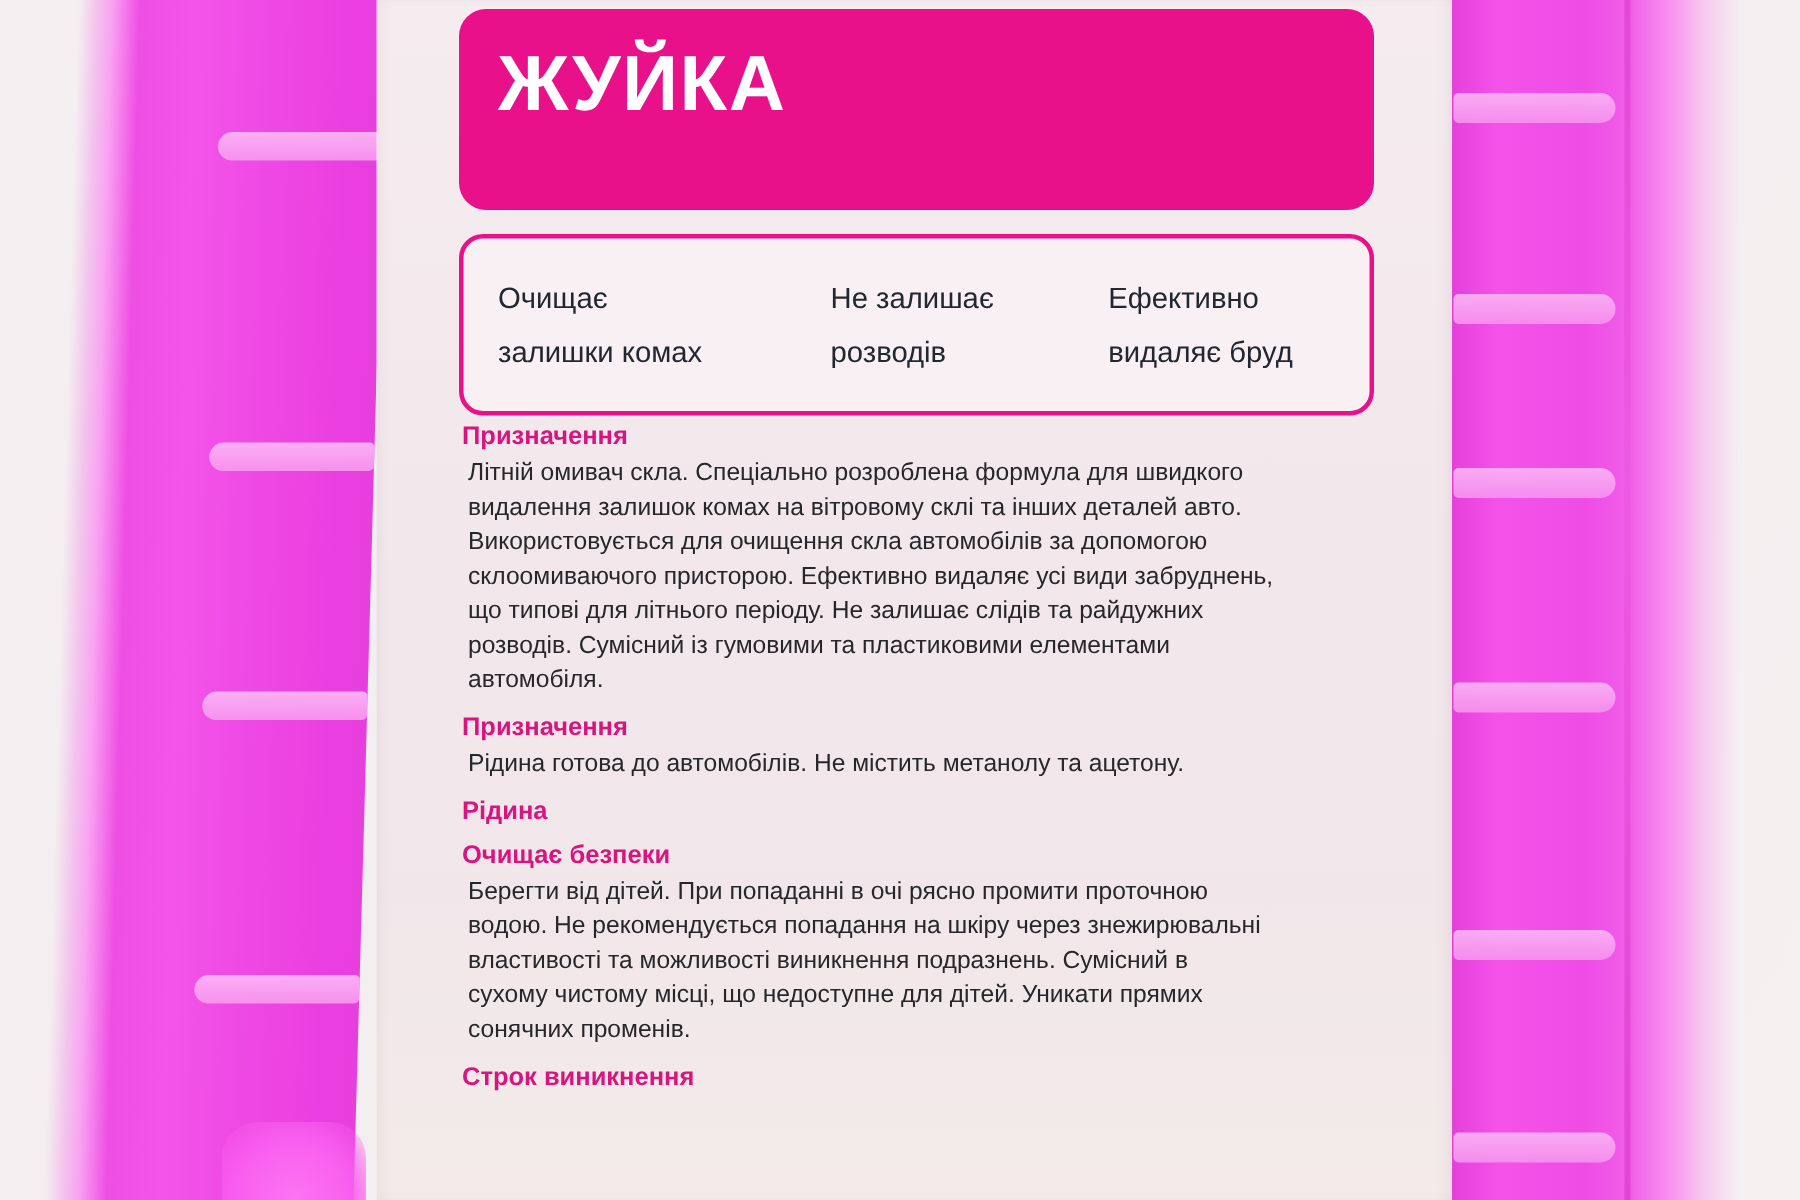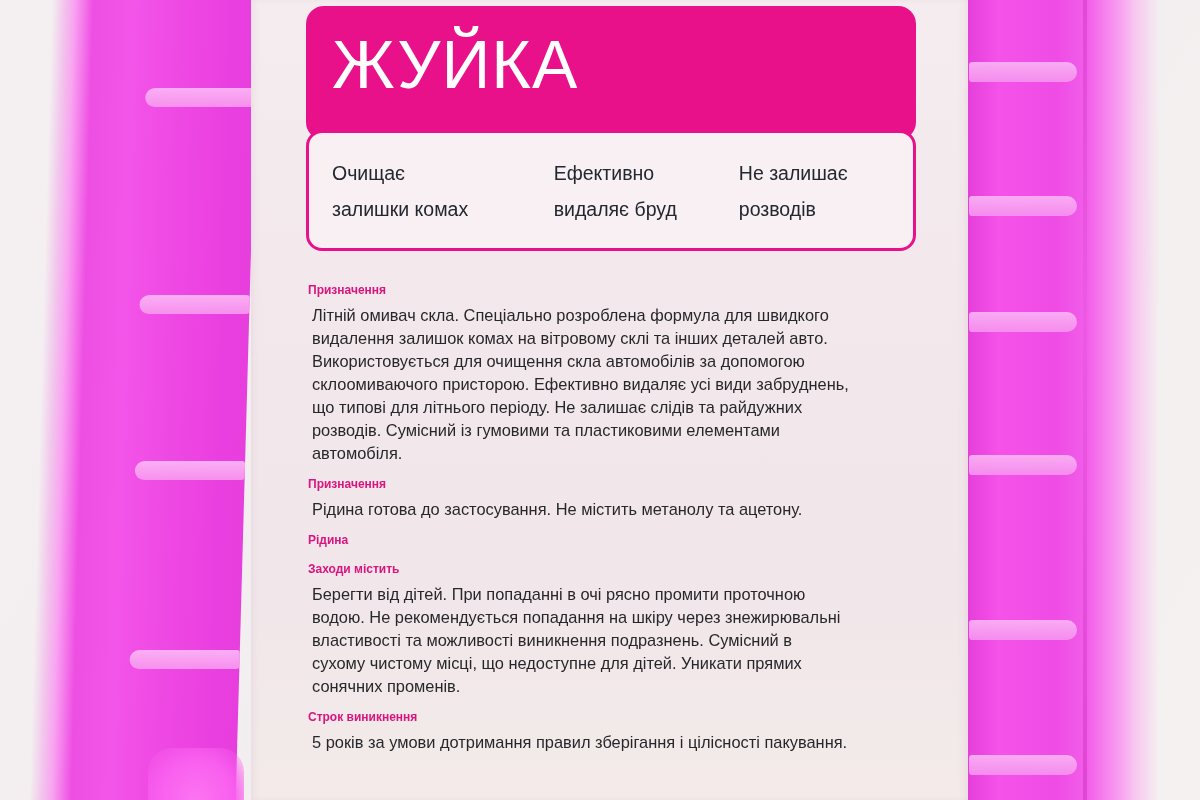--- a/index.html
+++ b/index.html
@@ -28,33 +28,33 @@
       border-radius:24px 24px 0 0;}
 
   
   .label{position:absolute;left:251px;top:0;width:717px;height:800px;
       background:linear-gradient(180deg,#f5ecef 0%,#f2e8eb 45%,#f1e7ea 75%,#f3eae9 100%);
       box-shadow:inset -6px 0 10px -6px rgba(180,140,160,.25), inset 6px 0 10px -6px rgba(180,140,160,.2);}
 
   .brand-panel{position:absolute;left:55px;top:6px;width:610px;height:134px;
       background:#e8118a;border-radius:18px;}
   .brand-title{position:absolute;left:26px;top:24px;color:#fff;
-      font-size:68px;font-weight:normal;letter-spacing:1px;line-height:1;}
+      font-size:52px;font-weight:bold;letter-spacing:1px;line-height:1;}
 
-  .features{position:absolute;left:55px;top:130px;width:610px;height:121px;
+  .features{position:absolute;left:55px;top:156px;width:610px;height:121px;
       box-sizing:border-box;background:#f8f0f3;border:3px solid #e8118a;
       border-radius:16px;display:flex;align-items:center;padding:0 0 0 23px;}
   .feature{color:#23272f;font-size:19.5px;line-height:36px;white-space:pre-line;}
   .feature:nth-child(1){width:224px;}
   .feature:nth-child(2){width:187px;}
   .feature:nth-child(3){width:176px;}
 
   .copy{position:absolute;left:57px;top:281px;width:618px;}
   .section{margin:0 0 10px 0;}
-  .section-heading{margin:0 0 2px 0;font-size:12px;font-weight:bold;color:#d9147f;line-height:19px;}
+  .section-heading{margin:0 0 2px 0;font-size:17px;font-weight:bold;color:#d9147f;line-height:19px;}
   .section-body{margin:4px;font-size:16.4px;line-height:23px;color:#27272b;white-space:pre-line;}
 </style>
 </head>
 <body>
 
 <div class="stage">
 
   <div class="bottle-left">
     <div class="rib rib-l" style="top:88px"></div>
     <div class="rib rib-l" style="top:295px"></div>
@@ -75,57 +75,56 @@
 
   <div class="label">
 
     <div class="brand-panel">
       <div class="brand-title">ЖУЙКА</div>
     </div>
 
     <div class="features">
       <div class="feature">Очищає
 залишки комах</div>
+      <div class="feature">Не залишає
+розводів</div>
       <div class="feature">Ефективно
 видаляє бруд</div>
-      <div class="feature">Не залишає
-розводів</div>
     </div>
 
     <div class="copy">
 
       <div class="section">
         <h3 class="section-heading">Призначення</h3>
         <p class="section-body">Літній омивач скла. Спеціально розроблена формула для швидкого
 видалення залишок комах на вітровому склі та інших деталей авто.
 Використовується для очищення скла автомобілів за допомогою
 склоомиваючого присторою. Ефективно видаляє усі види забруднень,
 що типові для літнього періоду. Не залишає слідів та райдужних
 розводів. Сумісний із гумовими та пластиковими елементами
 автомобіля.</p>
       </div>
 
       <div class="section">
         <h3 class="section-heading">Призначення</h3>
-        <p class="section-body">Рідина готова до застосування. Не містить метанолу та ацетону.</p>
+        <p class="section-body">Рідина готова до автомобілів. Не містить метанолу та ацетону.</p>
       </div>
 
       <div class="section">
         <h3 class="section-heading">Рідина</h3>
       </div>
 
       <div class="section">
-        <h3 class="section-heading">Заходи містить</h3>
+        <h3 class="section-heading">Очищає безпеки</h3>
         <p class="section-body">Берегти від дітей. При попаданні в очі рясно промити проточною
 водою. Не рекомендується попадання на шкіру через знежирювальні
 властивості та можливості виникнення подразнень. Сумісний в
 сухому чистому місці, що недоступне для дітей. Уникати прямих
 сонячних променів.</p>
       </div>
 
       <div class="section">
         <h3 class="section-heading">Строк виникнення</h3>
-        <p class="section-body">5 років за умови дотримання правил зберігання і цілісності пакування.</p>
       </div>
 
     </div>
   </div>
 </div>
 
 </body></html>

